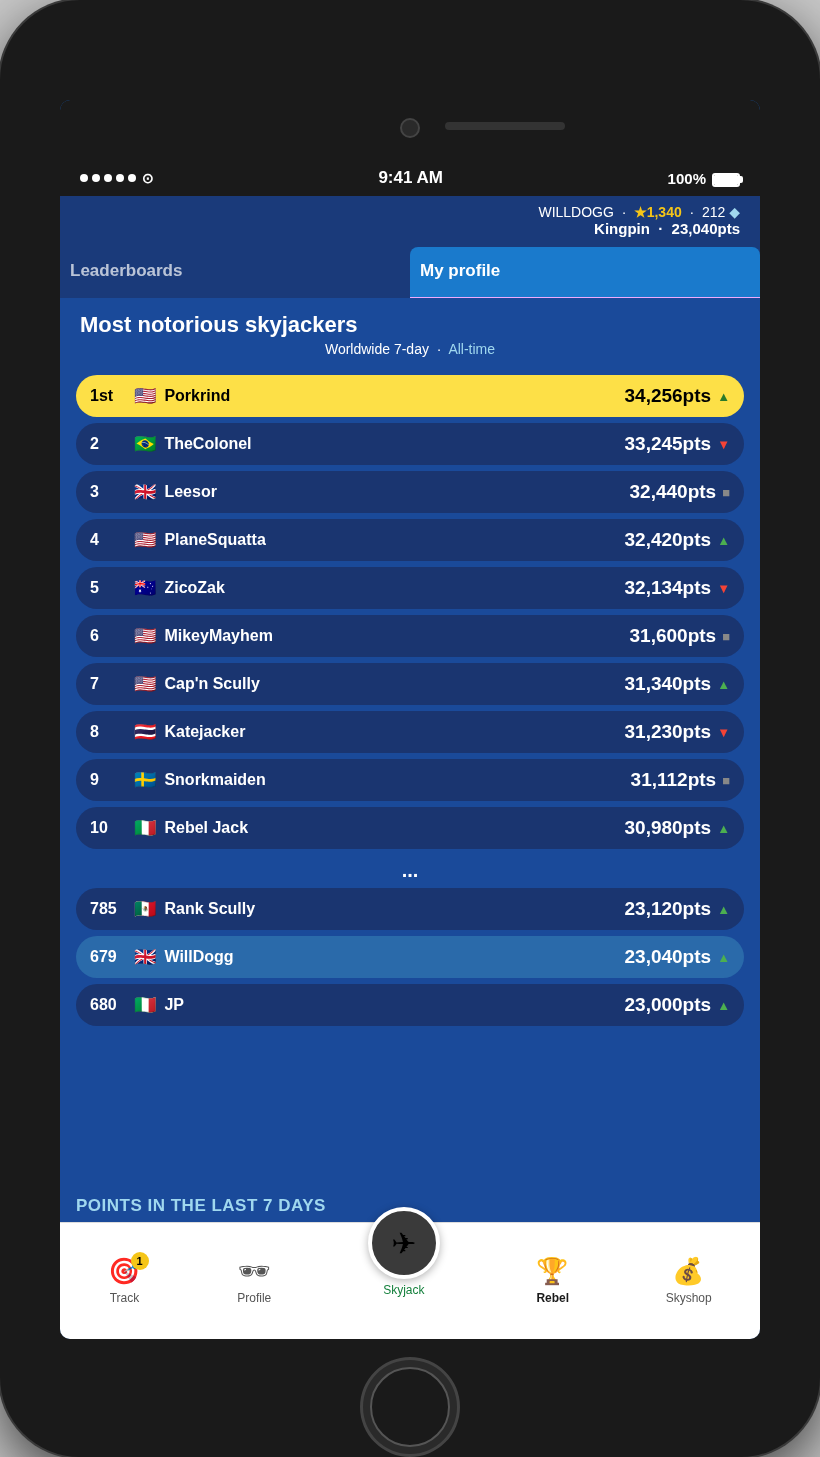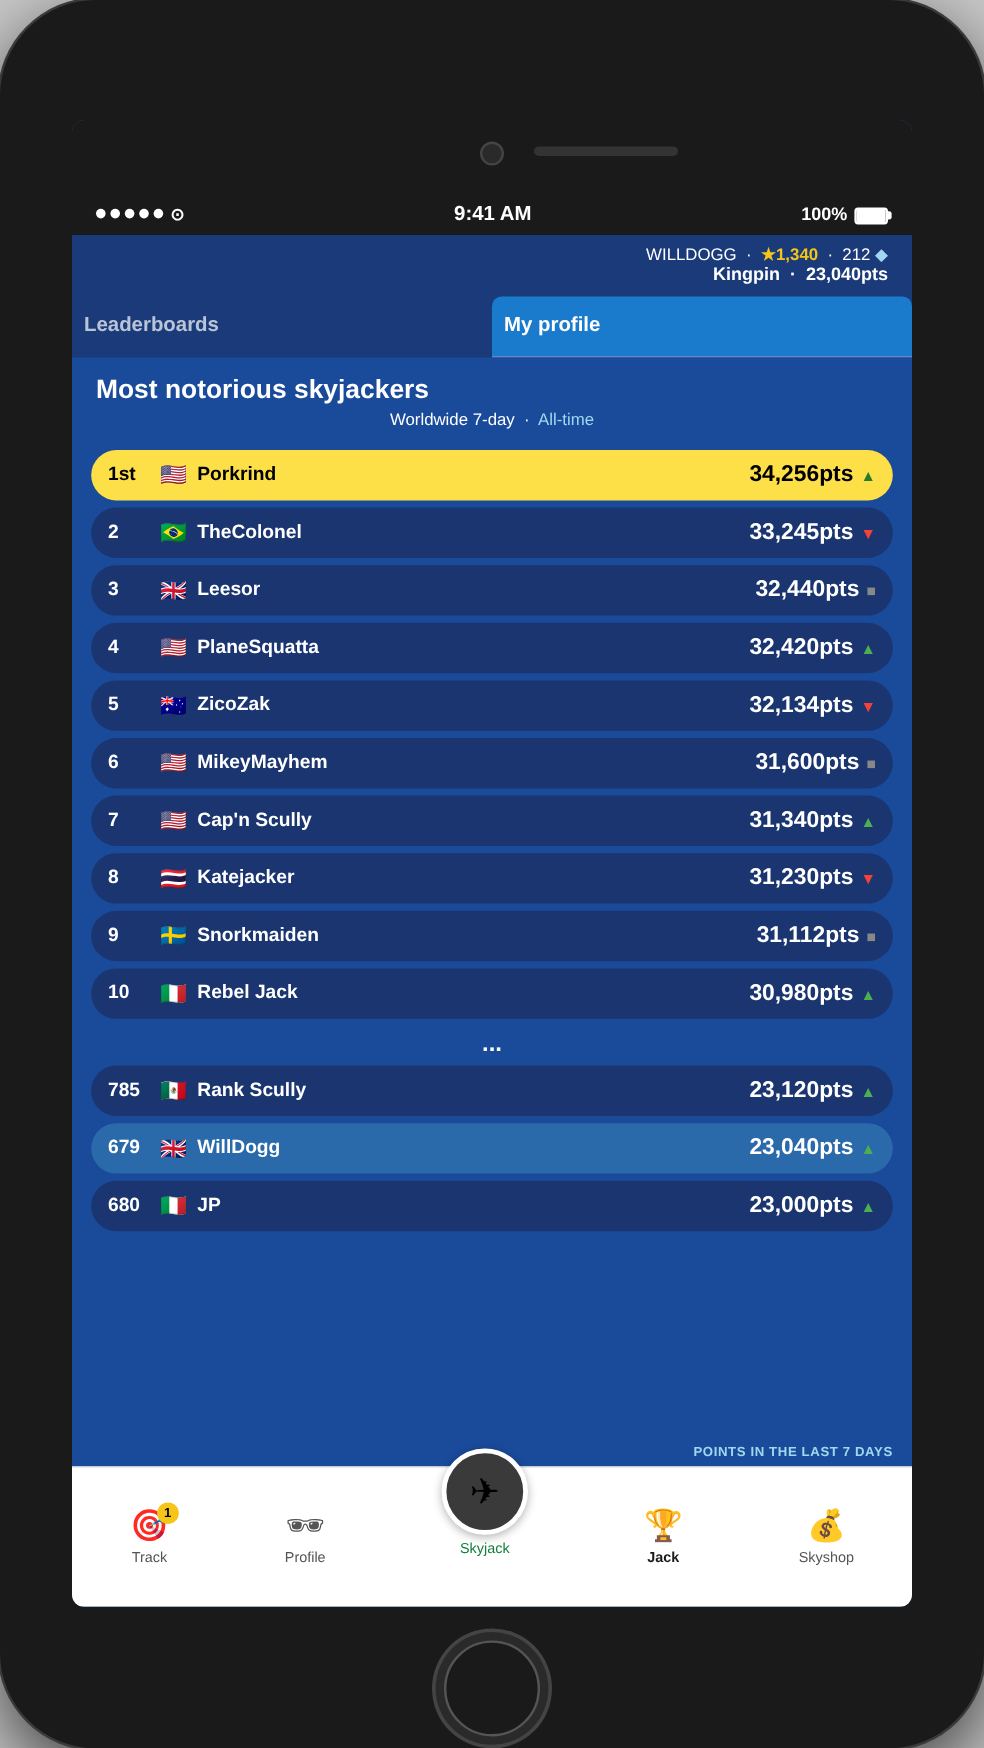--- a/index.html
+++ b/index.html
@@ -268,23 +268,22 @@
     }
     .phone-home-btn-inner {
       width: 80px;
       height: 80px;
       background: #1a1a1a;
       border-radius: 50%;
       border: 2px solid #555;
     }
 
     .points-label {
-      text-align: right;
       color: #a0d8ef;
-      font-size: 11px;
+      font-size: 17px;
       font-weight: 600;
       letter-spacing: 0.5px;
       padding: 4px 16px 6px;
       background: #1a4a9a;
     }
   </style>
 </head>
 <body>
 
 <div class="phone-outer">
@@ -456,21 +455,21 @@
       <span class="nav-icon">🕶</span>
       <span class="nav-label">Profile</span>
     </div>
         <div class="nav-item center-skyjack">
       <div class="skyjack-circle">✈</div>
       <span class="nav-label" style="color:#15803d">Skyjack</span>
     </div>
         <div class="nav-item active" style="position: relative;">
 
       <span class="nav-icon">🏆</span>
-      <span class="nav-label">Jack</span>
+      <span class="nav-label">Rebel</span>
     </div>
         <div class="nav-item" style="position: relative;">
 
       <span class="nav-icon">💰</span>
       <span class="nav-label">Skyshop</span>
     </div>
       </div>
 
   </div>
 

